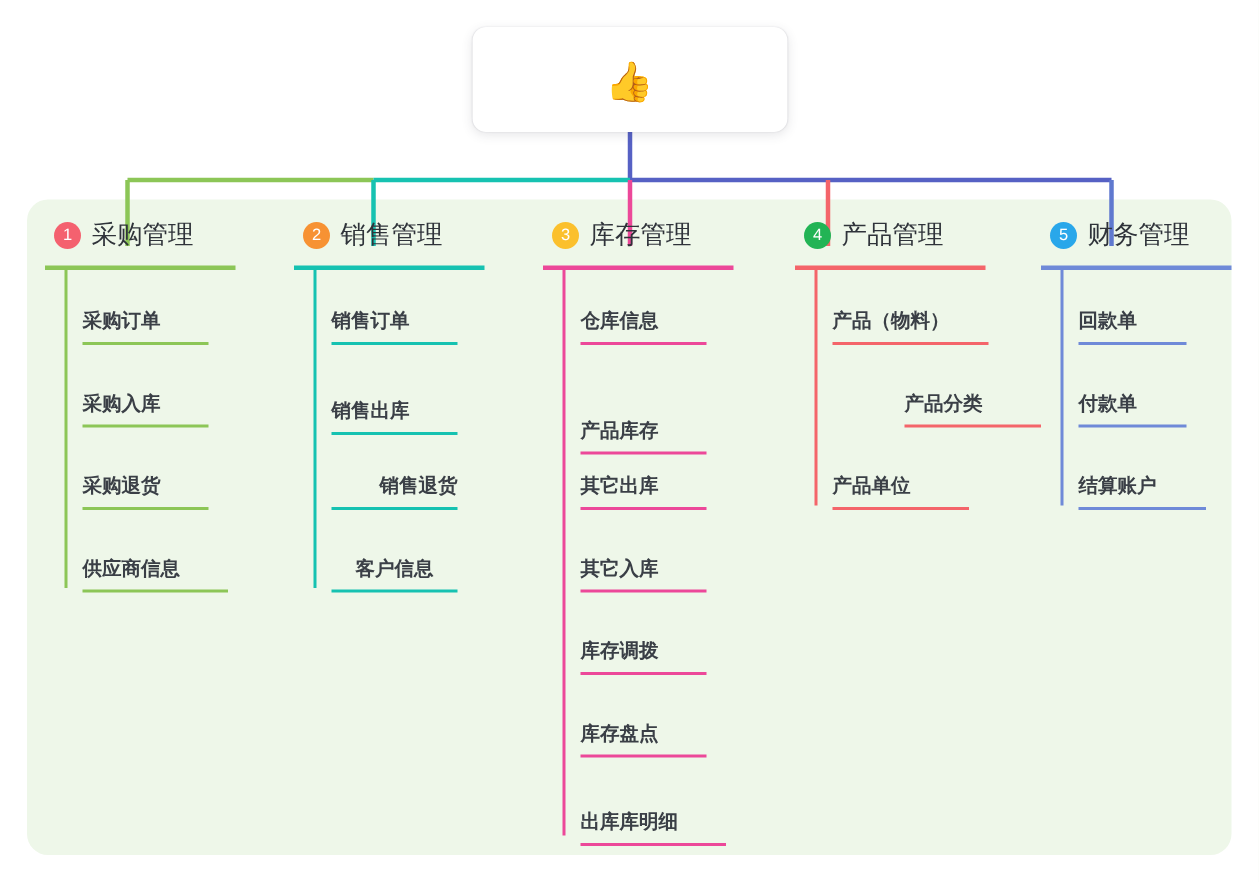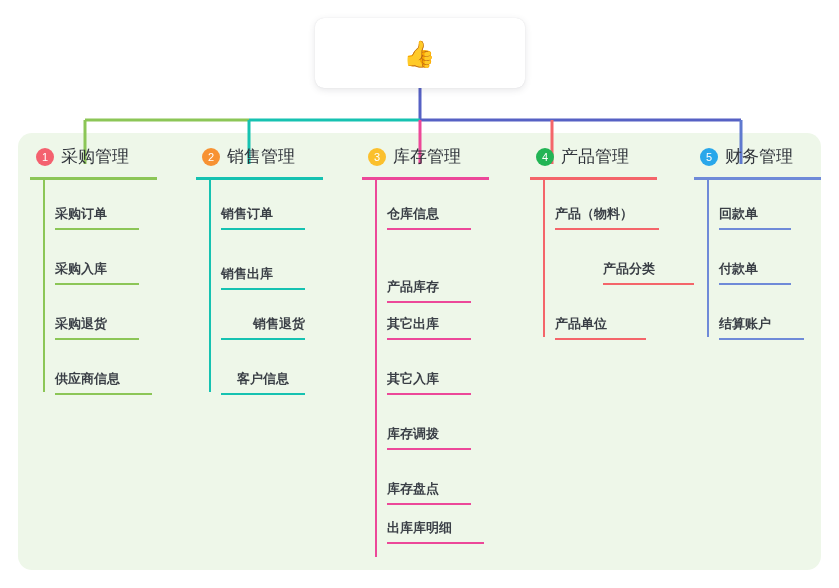--- a/index.html
+++ b/index.html
@@ -236,21 +236,21 @@
           <span class="leaf-rule" style="background: rgb(236, 72, 153);"></span>
         </div>
         <div class="leaf" style="top: 292px; width: 84px;">
           <span class="leaf-label">库存调拨</span>
           <span class="leaf-rule" style="background: rgb(236, 72, 153);"></span>
         </div>
         <div class="leaf" style="top: 347px; width: 84px;">
           <span class="leaf-label">库存盘点</span>
           <span class="leaf-rule" style="background: rgb(236, 72, 153);"></span>
         </div>
-        <div class="leaf" style="top: 386px; width: 97px;">
+        <div class="leaf" style="top: 406px; width: 97px;">
           <span class="leaf-label">出库库明细</span>
           <span class="leaf-rule" style="background: rgb(236, 72, 153);"></span>
         </div>
       </div>
       <div class="column" style="left: 500px; width: 160px;">
         <div class="col-head">
           <span class="badge" style="background: rgb(34, 180, 85);">4</span>
           <span class="col-title">产品管理</span>
         </div>
         <div class="head-rule" style="background: rgb(244, 101, 106);"></div>

